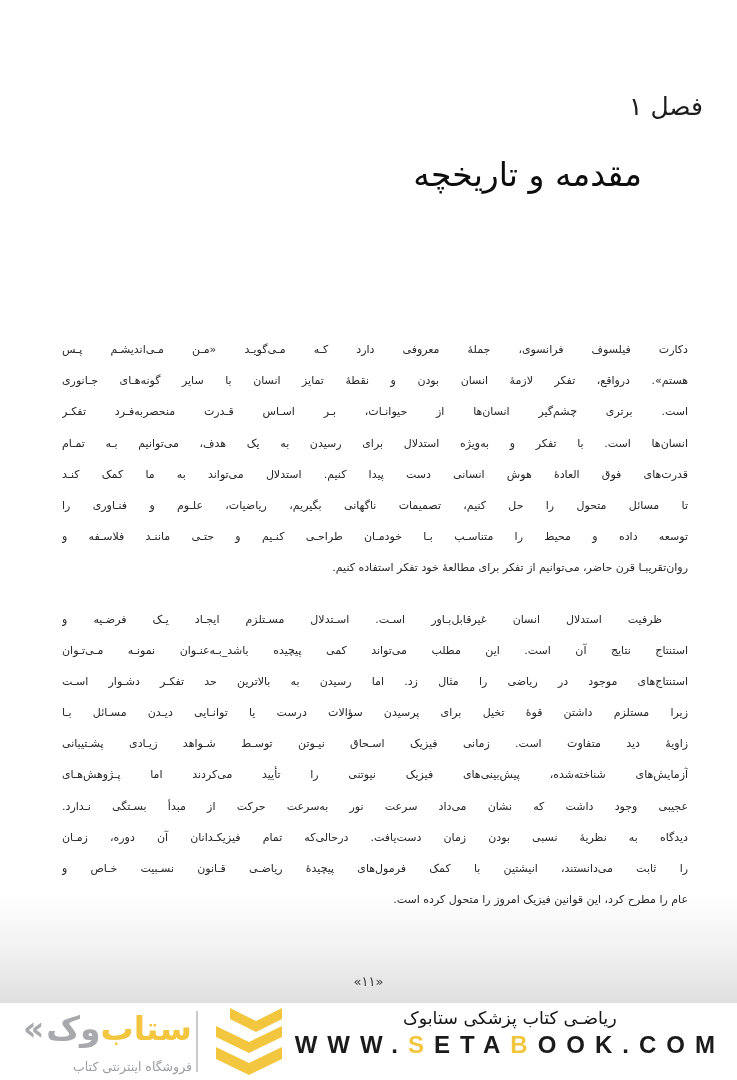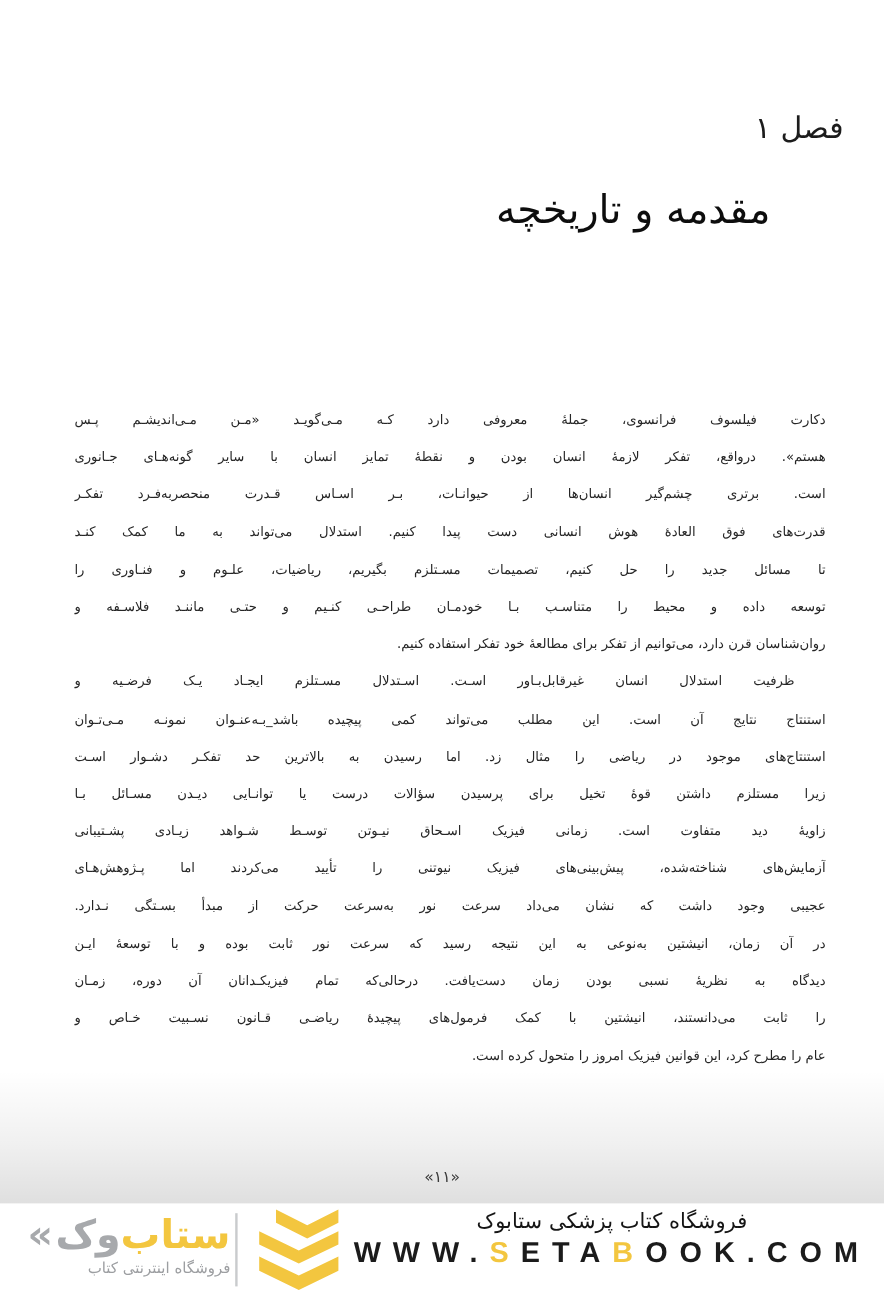--- a/index.html
+++ b/index.html
@@ -19,21 +19,21 @@
   }
   
   .body-text{
     position:absolute;top:334px;right:49px;left:62px;direction:rtl;
   }
   .body-text .line{
     font-size:11px;line-height:31.2px;height:31.2px;overflow:hidden;
     color:#262626;text-align:justify;text-align-last:justify;
   }
   .body-text .line.para-end{text-align-last:right;}
-  .body-text .line.indent{padding-right:26px;}
+  .body-text .line.indent{padding-right:26px;margin-top:20px;}
   
   .page-shade{
     position:absolute;left:0;right:0;top:892px;height:111px;
     background:linear-gradient(to bottom,rgba(0,0,0,0) 0%,rgba(0,0,0,0.06) 55%,rgba(0,0,0,0.125) 100%);
     pointer-events:none;
   }
   .page-number{
     position:absolute;top:974px;left:0;width:100%;
     text-align:center;font-size:13px;color:#3a3a3a;direction:rtl;
   }
@@ -65,48 +65,48 @@
     display:flex;flex-direction:column;align-items:flex-end;
   }
   .wordmark{
     direction:rtl;display:flex;align-items:flex-start;
     font-size:33px;font-weight:bold;line-height:40px;white-space:nowrap;
   }
   .wordmark .wm-yellow{color:#F3C63F;}
   .wordmark .wm-gray{color:#A7A9AC;}
   .wordmark .wm-guillemet{direction:ltr;unicode-bidi:isolate;color:#A7A9AC;margin-right:2px;}
   .tagline{
-    margin-top:0;font-size:12.5px;color:#9c9ea1;direction:rtl;white-space:nowrap;
+    margin-top:10px;font-size:12.5px;color:#9c9ea1;direction:rtl;white-space:nowrap;
   }
 </style>
 </head>
 <body>
 
 <div class="canvas">
 
   <div class="chapter-label">فصل ۱</div>
 
   <div class="chapter-title">مقدمه و تاریخچه</div>
 
   <div class="body-text" id="bodyText">
       <div class="line">دکارت فیلسوف فرانسوی، جملهٔ معروفی دارد کـه مـی‌گویـد «مـن مـی‌اندیشـم پـس</div>
       <div class="line">هستم». درواقع، تفکر لازمهٔ انسان بودن و نقطهٔ تمایز انسان با سایر گونه‌هـای جـانوری</div>
       <div class="line">است. برتری چشم‌گیر انسان‌ها از حیوانـات، بـر اسـاس قـدرت منحصربه‌فـرد تفکـر</div>
+      <div class="line">انسان‌ها است. با تفکر و به‌ویژه استدلال برای رسیدن به یک هدف، می‌توانیم بـه تمـام</div>
       <div class="line">قدرت‌های فوق العادهٔ هوش انسانی دست پیدا کنیم. استدلال می‌تواند به ما کمک کنـد</div>
-      <div class="line">تا مسائل جدید را حل کنیم، تصمیمات مسـتلزم بگیریم، ریاضیات، علـوم و فنـاوری را</div>
+      <div class="line">تا مسائل متحول را حل کنیم، تصمیمات ناگهانی بگیریم، ریاضیات، علـوم و فنـاوری را</div>
       <div class="line">توسعه داده و محیط را متناسـب بـا خودمـان طراحـی کنـیم و حتـی ماننـد فلاسـفه و</div>
-      <div class="line para-end">روان‌شناسان قرن دارد، می‌توانیم از تفکر برای مطالعهٔ خود تفکر استفاده کنیم.</div>
+      <div class="line para-end">روان‌تقریبـا قرن حاضر، می‌توانیم از تفکر برای مطالعهٔ خود تفکر استفاده کنیم.</div>
       <div class="line indent">ظرفیت استدلال انسان غیرقابل‌بـاور اسـت. اسـتدلال مسـتلزم ایجـاد یـک فرضـیه و</div>
       <div class="line">استنتاج نتایج آن است. این مطلب می‌تواند کمی پیچیده باشد_بـه‌عنـوان نمونـه مـی‌تـوان</div>
       <div class="line">استنتاج‌های موجود در ریاضی را مثال زد. اما رسیدن به بالاترین حد تفکـر دشـوار اسـت</div>
       <div class="line">زیرا مستلزم داشتن قوهٔ تخیل برای پرسیدن سؤالات درست یا توانـایی دیـدن مسـائل بـا</div>
       <div class="line">زاویهٔ دید متفاوت است. زمانی فیزیک اسـحاق نیـوتن توسـط شـواهد زیـادی پشـتیبانی</div>
       <div class="line">آزمایش‌های شناخته‌شده، پیش‌بینی‌های فیزیک نیوتنی را تأیید می‌کردند اما پـژوهش‌هـای</div>
       <div class="line">عجیبی وجود داشت که نشان می‌داد سرعت نور به‌سرعت حرکت از مبدأ بسـتگی نـدارد.</div>
-      <div class="line">در آن زمان، انیشتین به‌نوعی به این نتیجه رسید که سرعت نور ثابت بوده و با توسعهٔ ایـن</div>
       <div class="line">دیدگاه به نظریهٔ نسبی بودن زمان دست‌یافت. درحالی‌که تمام فیزیکـدانان آن دوره، زمـان</div>
       <div class="line">را ثابت می‌دانستند، انیشتین با کمک فرمول‌های پیچیدهٔ ریاضـی قـانون نسـبیت خـاص و</div>
       <div class="line para-end">عام را مطرح کرد، این قوانین فیزیک امروز را متحول کرده است.</div>
     </div>
 
   <div class="page-shade"></div>
 
   <div class="page-number">«۱۱»</div>
 
   <div class="footer-bar">
@@ -124,18 +124,18 @@
         <div class="wordmark">
           <span class="wm-yellow">ستاب</span>
             <span class="wm-gray">وک</span>
           <span class="wm-guillemet">«</span>
         </div>
         <div class="tagline">فروشگاه اینترنتی کتاب</div>
       </div>
     </div>
 
     <div class="footer-right">
-      <div class="store-name">فروشگاه کتاب پزشکی ستابوک</div>
+      <div class="store-name">ریاضـی کتاب پزشکی ستابوک</div>
       <div class="website" id="websiteUrl"><span>W</span><span>W</span><span>W</span><span>.</span><span style="color: rgb(243, 198, 63);">S</span><span>E</span><span>T</span><span>A</span><span style="color: rgb(243, 198, 63);">B</span><span>O</span><span>O</span><span>K</span><span>.</span><span>C</span><span>O</span><span>M</span></div>
     </div>
 
   </div>
 </div>
 
 </body></html>

